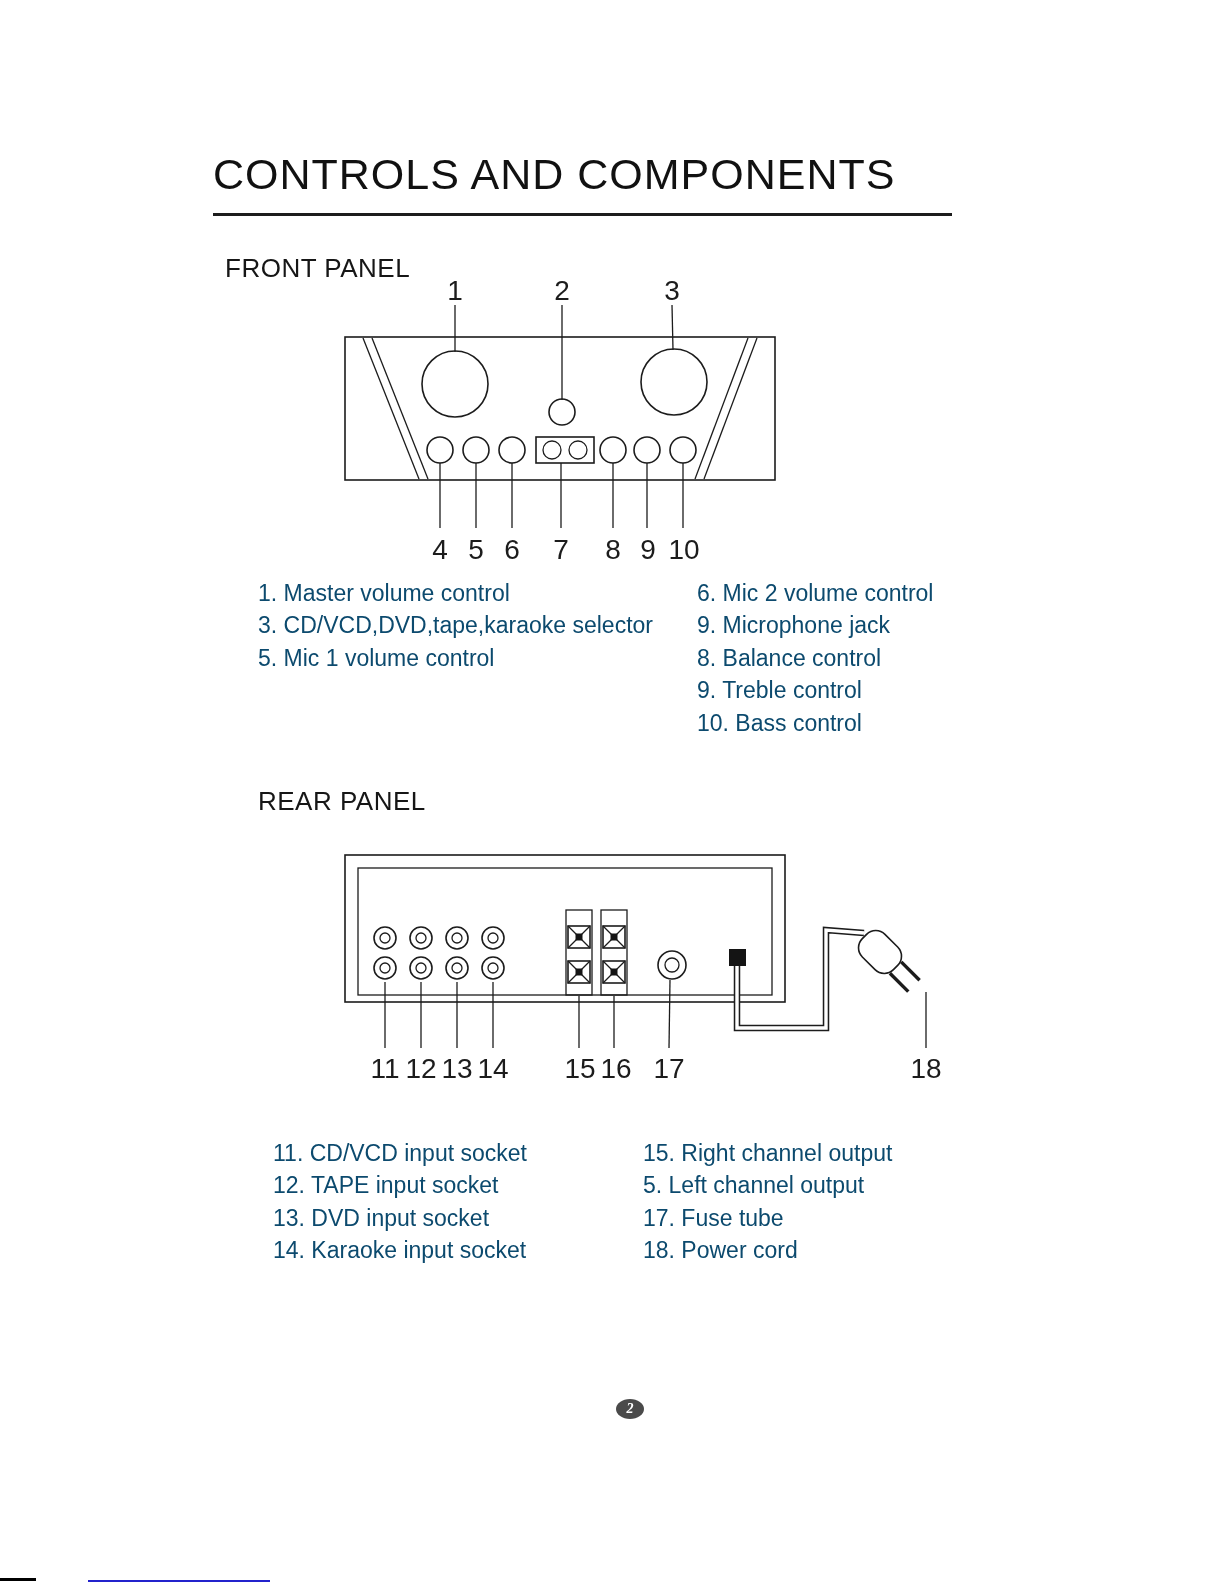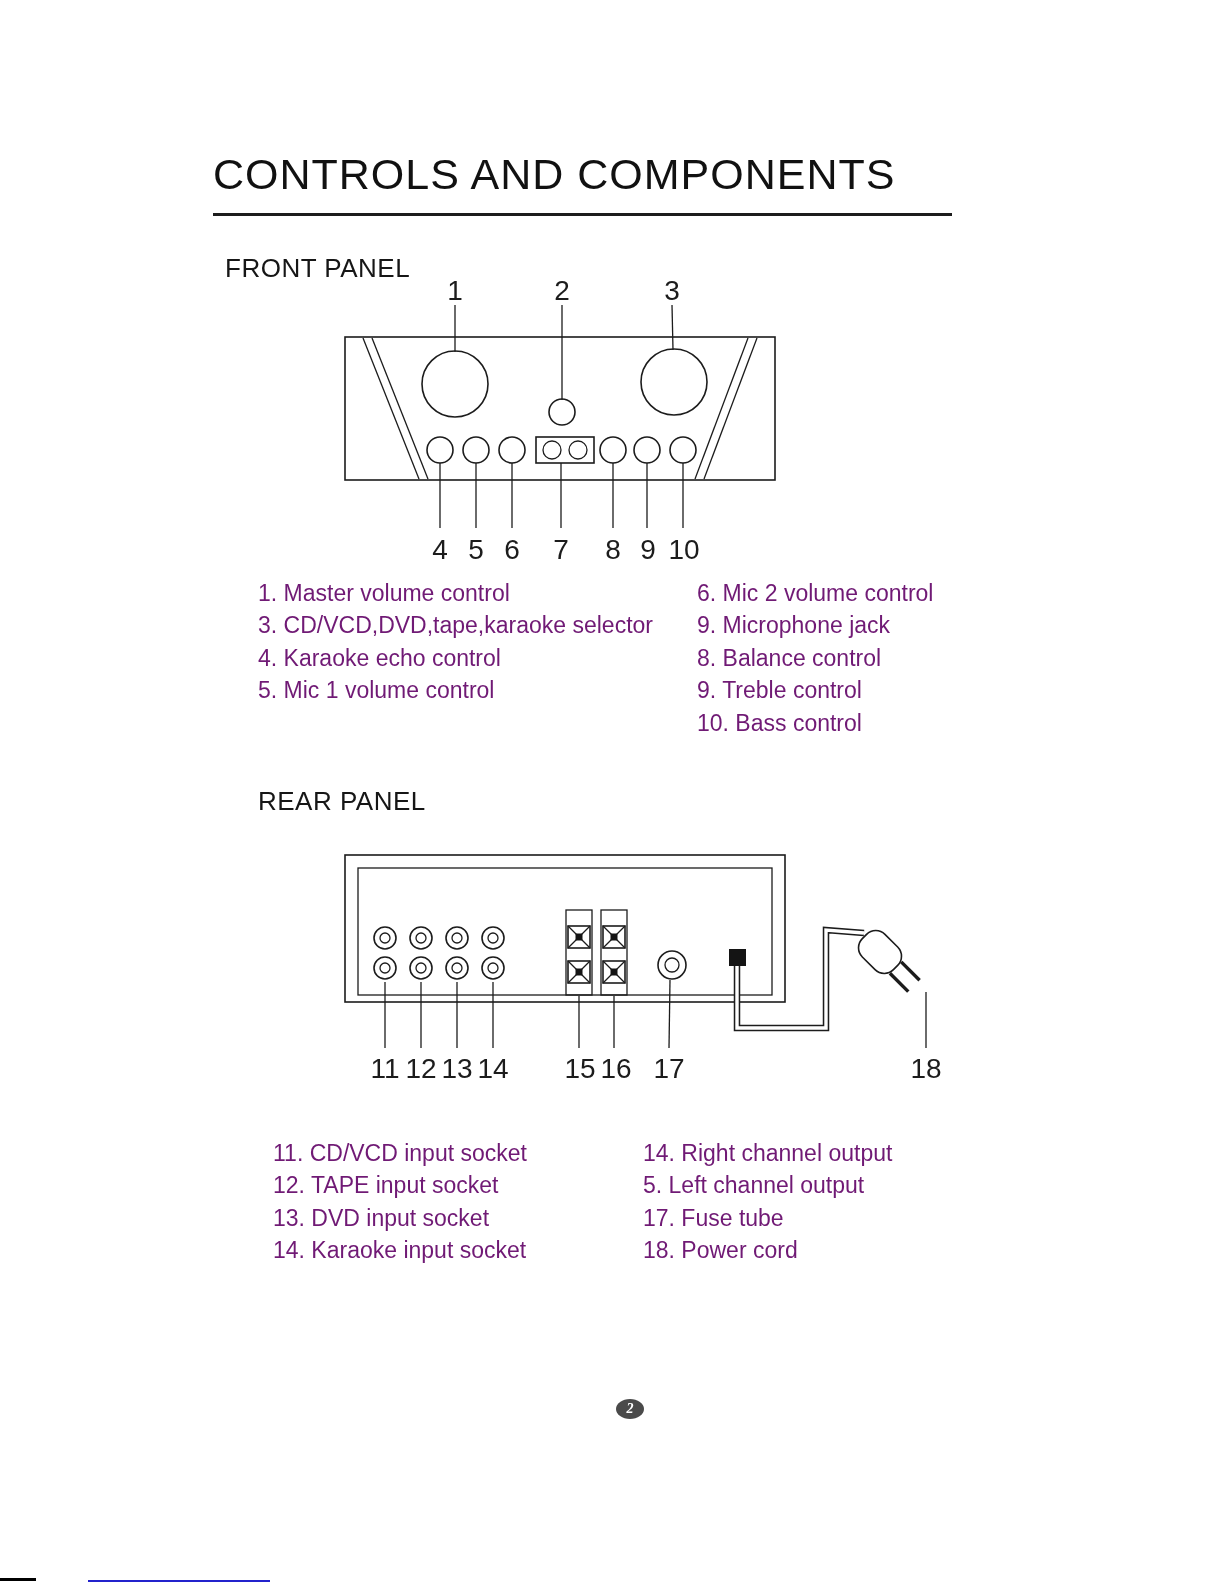--- a/index.html
+++ b/index.html
@@ -24,21 +24,21 @@
     font-size:26px;
     letter-spacing:.5px;
     white-space:nowrap;
     color:#161616;
   }
   .legend{font-size:23px;}
   .legend .legend-item{
     white-space:nowrap;
     height:32.4px;
     line-height:32.4px;
-    color:#701a75;
+    color:#0c4a6e;
   }
   .badge{
     width:28px;height:20px;
     background:#4a4a4a;
     border-radius:50%;
     display:flex;align-items:center;justify-content:center;
   }
   .badge span{
     color:#ffffff;
     font-family:"Liberation Serif",serif;
@@ -203,39 +203,38 @@
       <text class="num" x="580" y="1078">15</text>
       <text class="num" x="616" y="1078">16</text>
       <text class="num" x="669" y="1078">17</text>
       <text class="num" x="926" y="1078">18</text>
     </g>
   </svg>
 
   <div class="abs legend" style="left:258px;top:577px;">
     <div class="legend-item">1. Master volume control</div>
     <div class="legend-item">3. CD/VCD,DVD,tape,karaoke selector</div>
-    <div class="legend-item">4. Karaoke echo control</div>
     <div class="legend-item">5. Mic 1 volume control</div>
   </div>
   <div class="abs legend" style="left:697px;top:577px;">
     <div class="legend-item">6. Mic 2 volume control</div>
     <div class="legend-item">9. Microphone jack</div>
     <div class="legend-item">8. Balance control</div>
     <div class="legend-item">9. Treble control</div>
     <div class="legend-item">10. Bass control</div>
   </div>
 
   <div class="abs legend" style="left:273px;top:1137px;">
     <div class="legend-item">11. CD/VCD input socket</div>
     <div class="legend-item">12. TAPE input socket</div>
     <div class="legend-item">13. DVD input socket</div>
     <div class="legend-item">14. Karaoke input socket</div>
   </div>
   <div class="abs legend" style="left:643px;top:1137px;">
-    <div class="legend-item">14. Right channel output</div>
+    <div class="legend-item">15. Right channel output</div>
     <div class="legend-item">5. Left channel output</div>
     <div class="legend-item">17. Fuse tube</div>
     <div class="legend-item">18. Power cord</div>
   </div>
 
   <div class="abs badge" style="left:616px;top:1399px;">
     <span>2</span>
   </div>
 
   <div class="abs artifact-black" style="left:0px;top:1578px;width:36px;height:3px;"></div>

